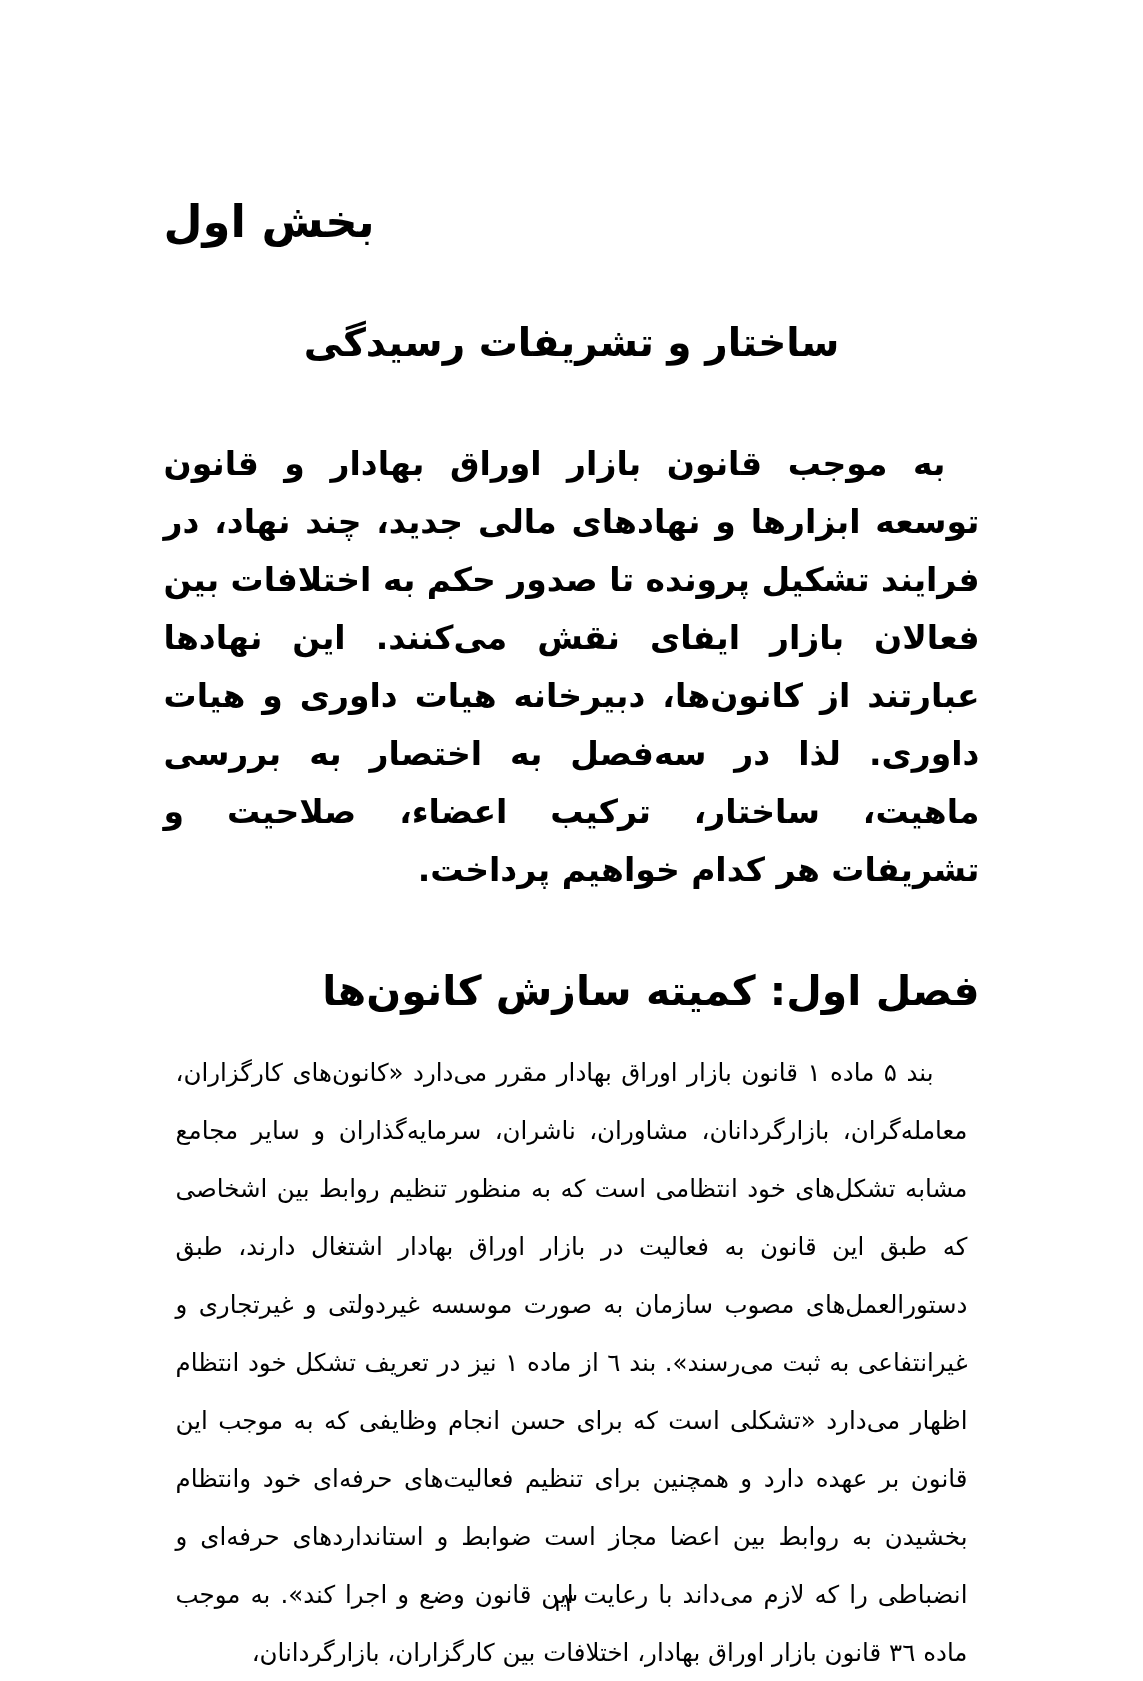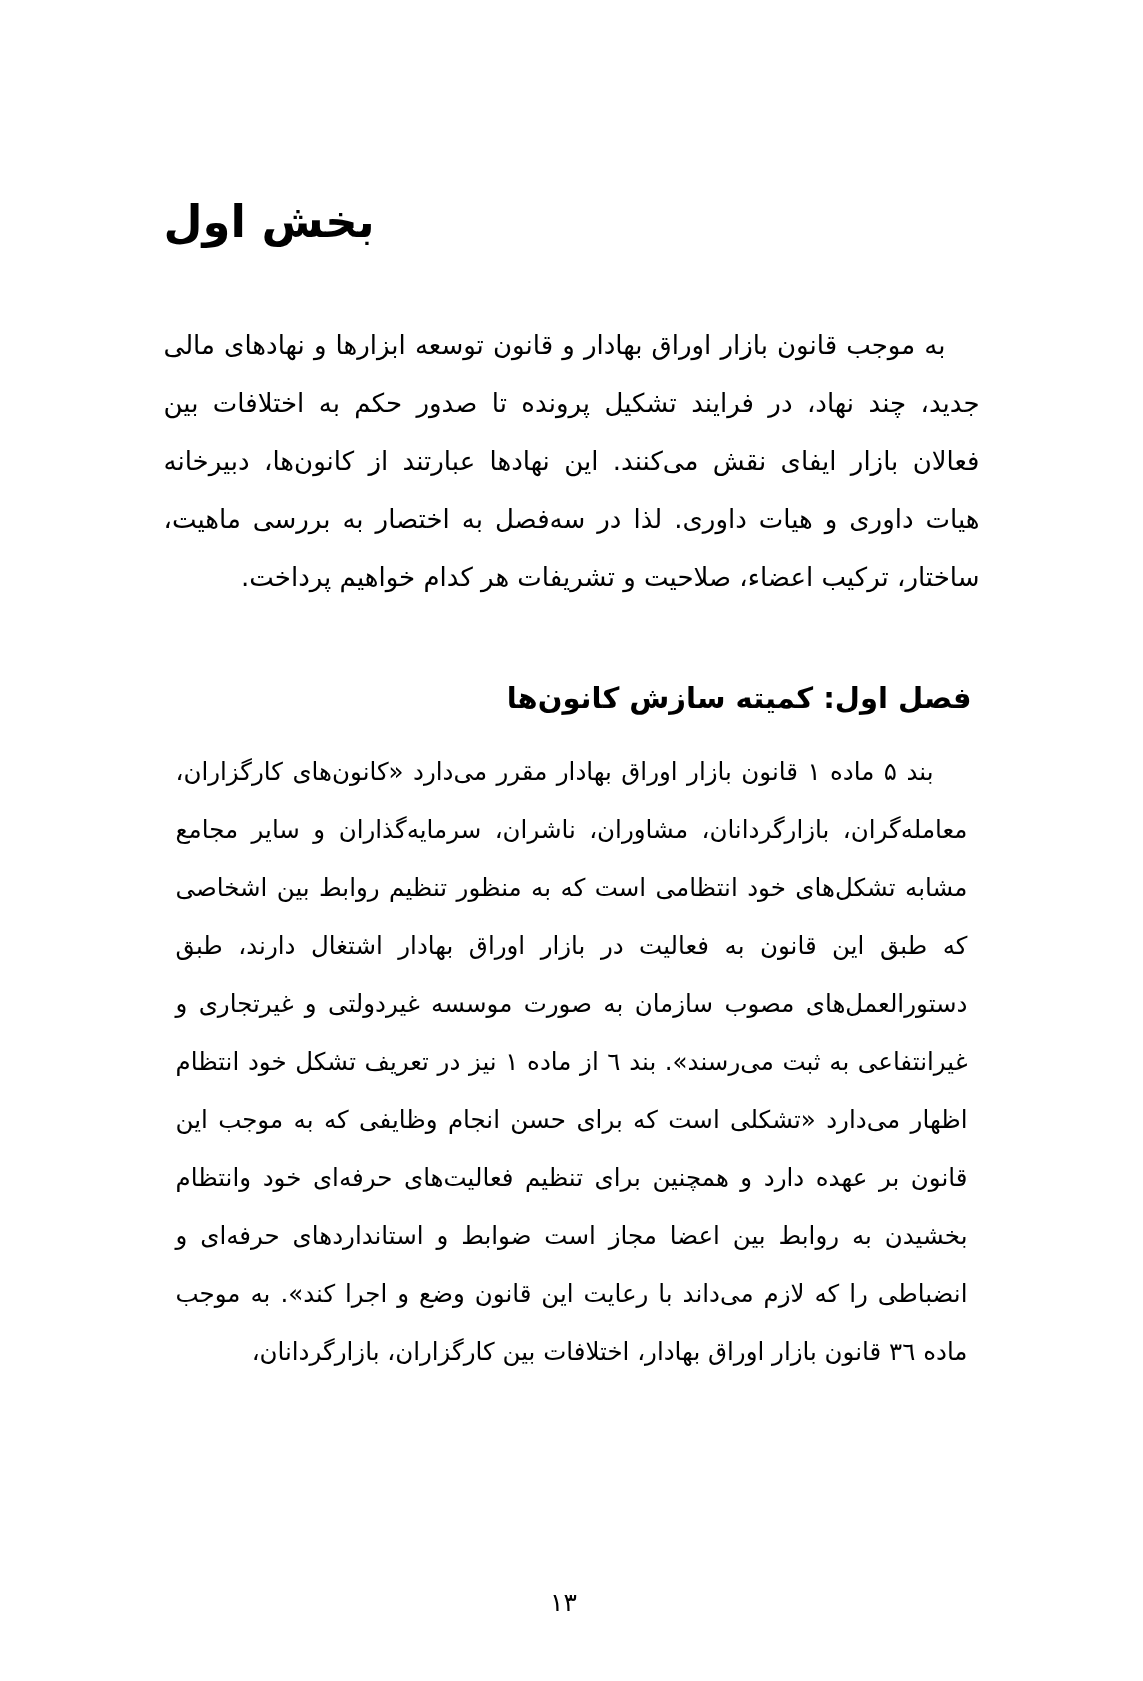--- a/index.html
+++ b/index.html
@@ -53,36 +53,36 @@
     font-weight: 700;
     line-height: 1.2;
     direction: rtl;
     unicode-bidi: isolate;
   }
 
   
   .intro-para {
     margin: 0;
     padding-top: 68px;
-    font-size: 26px;
+    font-size: 33px;
     line-height: 58px;
     text-align: justify;
     text-justify: inter-word;
     text-indent: 34px;
     direction: rtl;
     unicode-bidi: isolate;
-    font-weight: 400;
+    font-weight: 700;
   }
 
   
   .chapter-heading {
-    margin: 8px;
+    margin: 0;
     padding-top: 66px;
     text-align: right;
-    font-size: 29px;
+    font-size: 41px;
     font-weight: 700;
     line-height: 1.3;
     direction: rtl;
     unicode-bidi: isolate;
   }
 
   .body-para {
     margin: 12px;
     padding-top: 14px;
     font-size: 24.5px;
@@ -110,20 +110,21 @@
   }
 </style>
 </head>
 <body>
 
 <div class="page">
   <div class="content">
 
     <h1 class="part-heading">بخش اول</h1>
 
+    <h2 class="part-subtitle">ساختار و تشریفات رسیدگی</h2>
 
     <p class="intro-para">به موجب قانون بازار اوراق بهادار و قانون توسعه ابزارها و نهادهای مالی جدید، چند نهاد، در فرایند تشکیل پرونده تا صدور حکم به اختلافات بین فعالان بازار ایفای نقش می‌کنند. این نهادها عبارتند از کانون‌ها، دبیرخانه هیات داوری و هیات داوری. لذا در سه‌فصل به اختصار به بررسی ماهیت، ساختار، ترکیب اعضاء، صلاحیت و تشریفات هر کدام خواهیم پرداخت.</p>
 
     <h3 class="chapter-heading">فصل اول: کمیته سازش کانون‌ها</h3>
 
     <p class="body-para">بند ۵ ماده ۱ قانون بازار اوراق بهادار مقرر می‌دارد «کانون‌های کارگزاران، معامله‌گران، بازارگردانان، مشاوران، ناشران، سرمایه‌گذاران و سایر مجامع مشابه تشکل‌های خود انتظامی است که به منظور تنظیم روابط بین اشخاصی که طبق این قانون به فعالیت در بازار اوراق بهادار اشتغال دارند، طبق دستورالعمل‌های مصوب سازمان به صورت موسسه غیردولتی و غیرتجاری و غیرانتفاعی به ثبت می‌رسند». بند ٦ از ماده ۱ نیز در تعریف تشکل خود انتظام اظهار می‌دارد «تشکلی است که برای حسن انجام وظایفی که به موجب این قانون بر عهده دارد و همچنین برای تنظیم فعالیت‌های حرفه‌ای خود وانتظام بخشیدن به روابط بین اعضا مجاز است ضوابط و استانداردهای حرفه‌ای و انضباطی را که لازم می‌داند با رعایت این قانون وضع و اجرا کند». به موجب ماده ٣٦ قانون بازار اوراق بهادار، اختلافات بین کارگزاران، بازارگردانان،</p>
 
   </div>
 
   <div class="page-number">۱۳</div>

